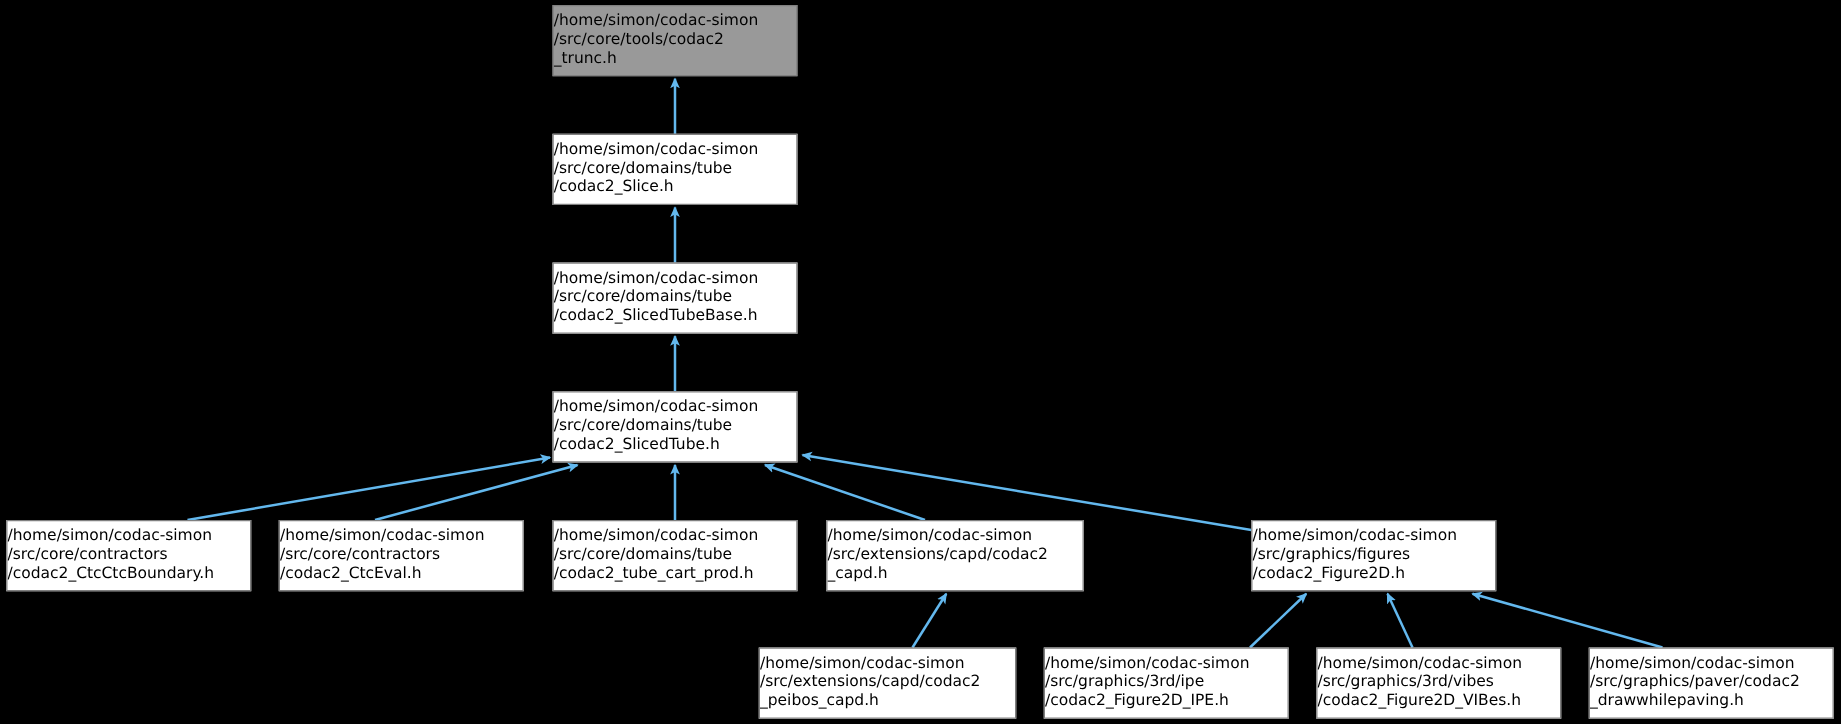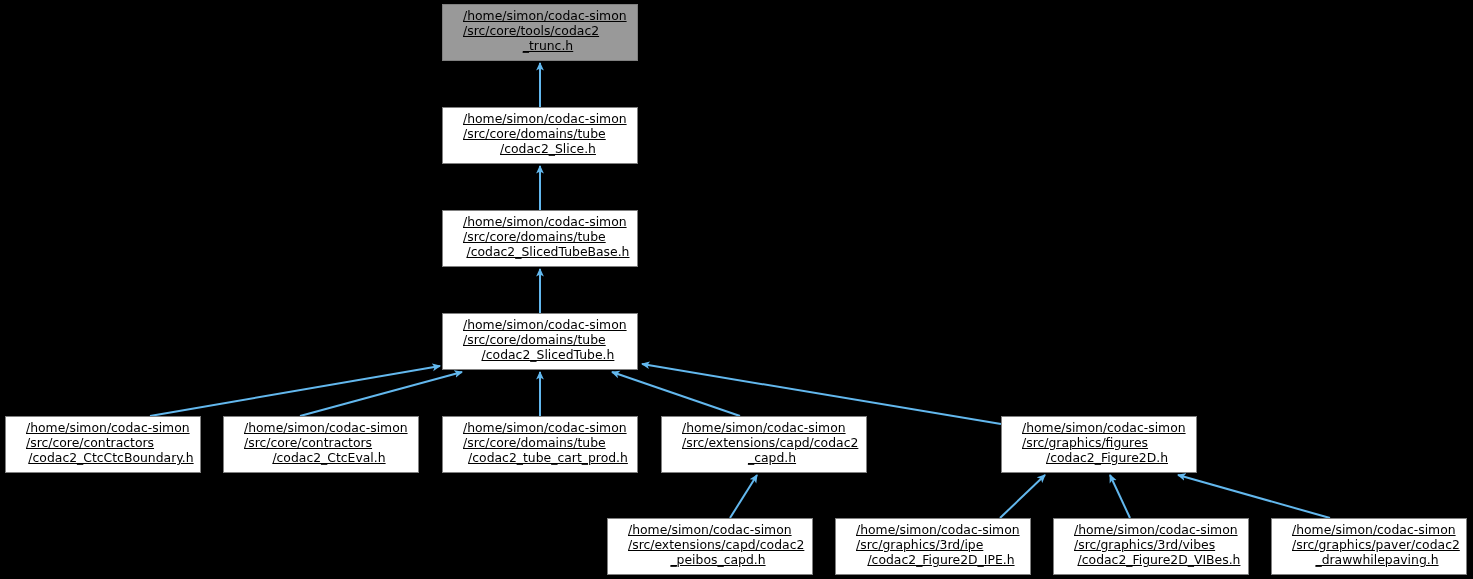--- a/index.html
+++ b/index.html
@@ -33,36 +33,35 @@
   }
   .graph-node {
     position: absolute;
     box-sizing: border-box;
     border: 1px solid #808080;
     background: #ffffff;
     color: #000000;
     font-size: 12.4px;
     line-height: 15.1px;
     text-align: center;
-    padding: 3px 4px 3px 20px;
+    padding: 3px 4px 3px 0;
     white-space: pre;
     overflow: hidden;
     cursor: pointer;
-    text-decoration: underline;
   }
   .graph-node.root {
     background: #999999;
     border-color: #737373;
   }
   .node-line {
     display: block;
     white-space: pre;
   }
   .node-line.l-left { text-align: left; }
-  .node-line.l-center { text-align: center; }
+  .node-line.l-center { text-align: left; }
 </style>
 </head>
 <body style="background: rgb(0, 0, 0);">
 
 <div id="graph-root" style="background: rgb(0, 0, 0);">
 
   <svg id="edge-layer" viewBox="0 0 1473 579" width="1473" height="579" xmlns="http://www.w3.org/2000/svg">
     <defs>
       <marker id="arrowhead" markerWidth="9" markerHeight="9" refX="7.6" refY="4.5" orient="auto" markerUnits="userSpaceOnUse">
         <path d="M0,0.6 L8.6,4.5 L0,8.4 L2.1,4.5 Z" fill="#63b8ee"></path>

